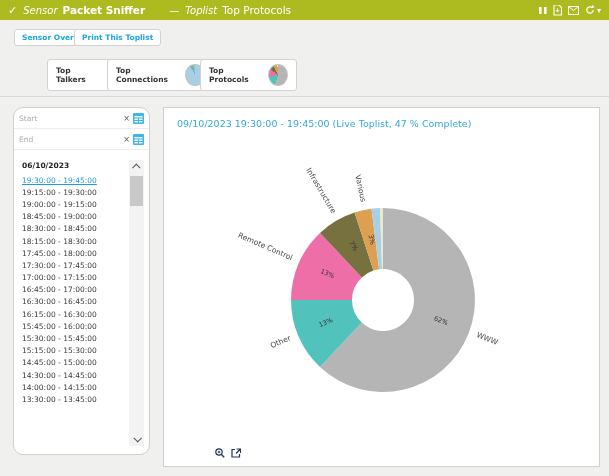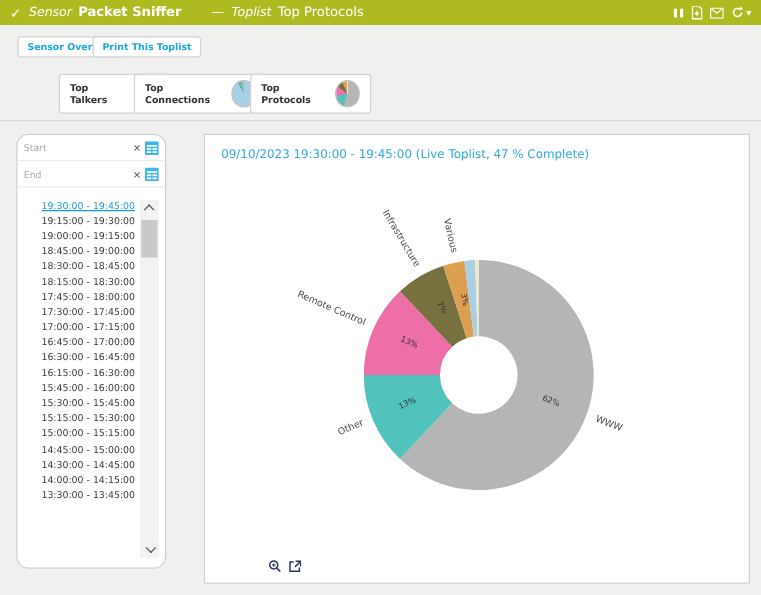--- a/index.html
+++ b/index.html
@@ -31,29 +31,29 @@
   .pieicon { width:22px; height:22px; border-radius:50%; border:1px solid #c2c2c2; }
   #tab-talkers { left:26px; width:92px;margin-left:21px; }
   #tab-connections { left:107px; width:107px; }
   #tab-protocols { left:200px; width:97px; }
   #tab-talkers .pieicon { background:conic-gradient(#b5b5b5 0 14%, #fff 14% 20%, #52c3bc 20% 30%, #fff 30% 36%, #ee6ea8 36% 42%, #a9cfe5 42% 47%, #fff 47% 55%, #76713e 55% 59%, #fff 59% 74%, #dda053 74% 77%, #fff 77% 100%); }
   #tab-connections .pieicon { background:conic-gradient(#a9cfe5 86% 92%, #52c3bc 92% 97%, #b5b5b5 97% 100%, #fff 0 86%); }
   #tab-protocols .pieicon { background:conic-gradient(#b5b5b5 0 55%, #52c3bc 55% 72%, #ee6ea8 72% 85%, #76713e 85% 93%, #dda053 93% 99%, #eee8c8 99% 100%); }
 
   
   .panel { background:#fff; border:1px solid #cfcfcf; position:absolute; }
-  #filter-panel { left:13px; top:107px; width:120px; height:348px;border-radius:10px; }
+  #filter-panel { left:13px; top:107px; width:137px; height:348px;border-radius:10px; }
   .inputrow { position:relative; height:21px; border-bottom:1px solid #ececec; display:flex; align-items:center; padding:0 5px; }
   .inputrow input { border:none; outline:none; flex:1; font-size:7.5px; color:#444; font-family:"DejaVu Sans",sans-serif; min-width:0; }
   .inputrow input::placeholder { color:#a9a9a9; }
   .clear-x { font-size:8px; color:#555; margin:0 3px; cursor:pointer; }
   .calicon { cursor:pointer; display:inline-flex; }
   .datelist { position:absolute; left:6px; top:50px; right:24px; bottom:6px; overflow:hidden; }
   .datehdr { font-size:7.5px; font-weight:bold; color:#222; padding:3px 0 4px 2px; }
-  .time-item { font-size:7.5px; color:#3a3a3a; padding:1.6px 0 1.6px 2px; cursor:pointer; white-space:nowrap;text-align:right; }
+  .time-item { font-size:7.5px; color:#3a3a3a; padding:1.6px 0 1.6px 2px; cursor:pointer; white-space:nowrap; }
   .time-item.selected { color:#1e9cd8; text-decoration:underline; }
   .scrollbar { position:absolute; right:5px; top:52px; bottom:8px; width:15px; background:#f3f3f3; }
   .sb-btn { position:absolute; left:0; width:15px; height:14px; background:#f3f3f3; display:flex; align-items:center; justify-content:center; cursor:pointer; }
   .sb-up { top:0; } .sb-dn { bottom:0; }
   .chev { width:6px; height:6px; border-left:1.6px solid #555; border-top:1.6px solid #555; }
   .chev.up { transform:rotate(45deg) translateY(1px); }
   .chev.dn { transform:rotate(225deg) translateY(1px); }
   .sb-thumb { position:absolute; left:1px; top:16px; width:13px; height:30px; background:#c9c9c9; cursor:grab; }
 
   
@@ -143,37 +143,37 @@
             <rect x="0" y="0" width="11" height="11" rx="1" fill="#3fb6e8"></rect>
             <rect x="1.5" y="3" width="8" height="1.4" fill="#fff"></rect>
             <rect x="1.5" y="5.5" width="3.5" height="1.4" fill="#fff"></rect>
             <rect x="6" y="5.5" width="3.5" height="1.4" fill="#fff"></rect>
             <rect x="1.5" y="8" width="3.5" height="1.4" fill="#fff"></rect>
             <rect x="6" y="8" width="3.5" height="1.4" fill="#fff"></rect>
           </svg>
       </span>
     </div>
     <div class="datelist">
+      <div class="datehdr">06/10/2023</div>
       <div>
           <div class="time-item selected">19:30:00 - 19:45:00</div>
           <div class="time-item">19:15:00 - 19:30:00</div>
           <div class="time-item">19:00:00 - 19:15:00</div>
           <div class="time-item">18:45:00 - 19:00:00</div>
           <div class="time-item">18:30:00 - 18:45:00</div>
           <div class="time-item">18:15:00 - 18:30:00</div>
           <div class="time-item">17:45:00 - 18:00:00</div>
           <div class="time-item">17:30:00 - 17:45:00</div>
           <div class="time-item">17:00:00 - 17:15:00</div>
           <div class="time-item">16:45:00 - 17:00:00</div>
           <div class="time-item">16:30:00 - 16:45:00</div>
           <div class="time-item">16:15:00 - 16:30:00</div>
           <div class="time-item">15:45:00 - 16:00:00</div>
           <div class="time-item">15:30:00 - 15:45:00</div>
           <div class="time-item">15:15:00 - 15:30:00</div>
-          <div class="time-item">15:00:00 - 15:15:00</div>
           <div class="time-item">14:45:00 - 15:00:00</div>
           <div class="time-item">14:30:00 - 14:45:00</div>
           <div class="time-item">14:00:00 - 14:15:00</div>
           <div class="time-item">13:30:00 - 13:45:00</div>
         </div>
     </div>
     <div class="scrollbar">
       <div class="sb-btn sb-up">
           <span class="chev up"></span>
         </div>

